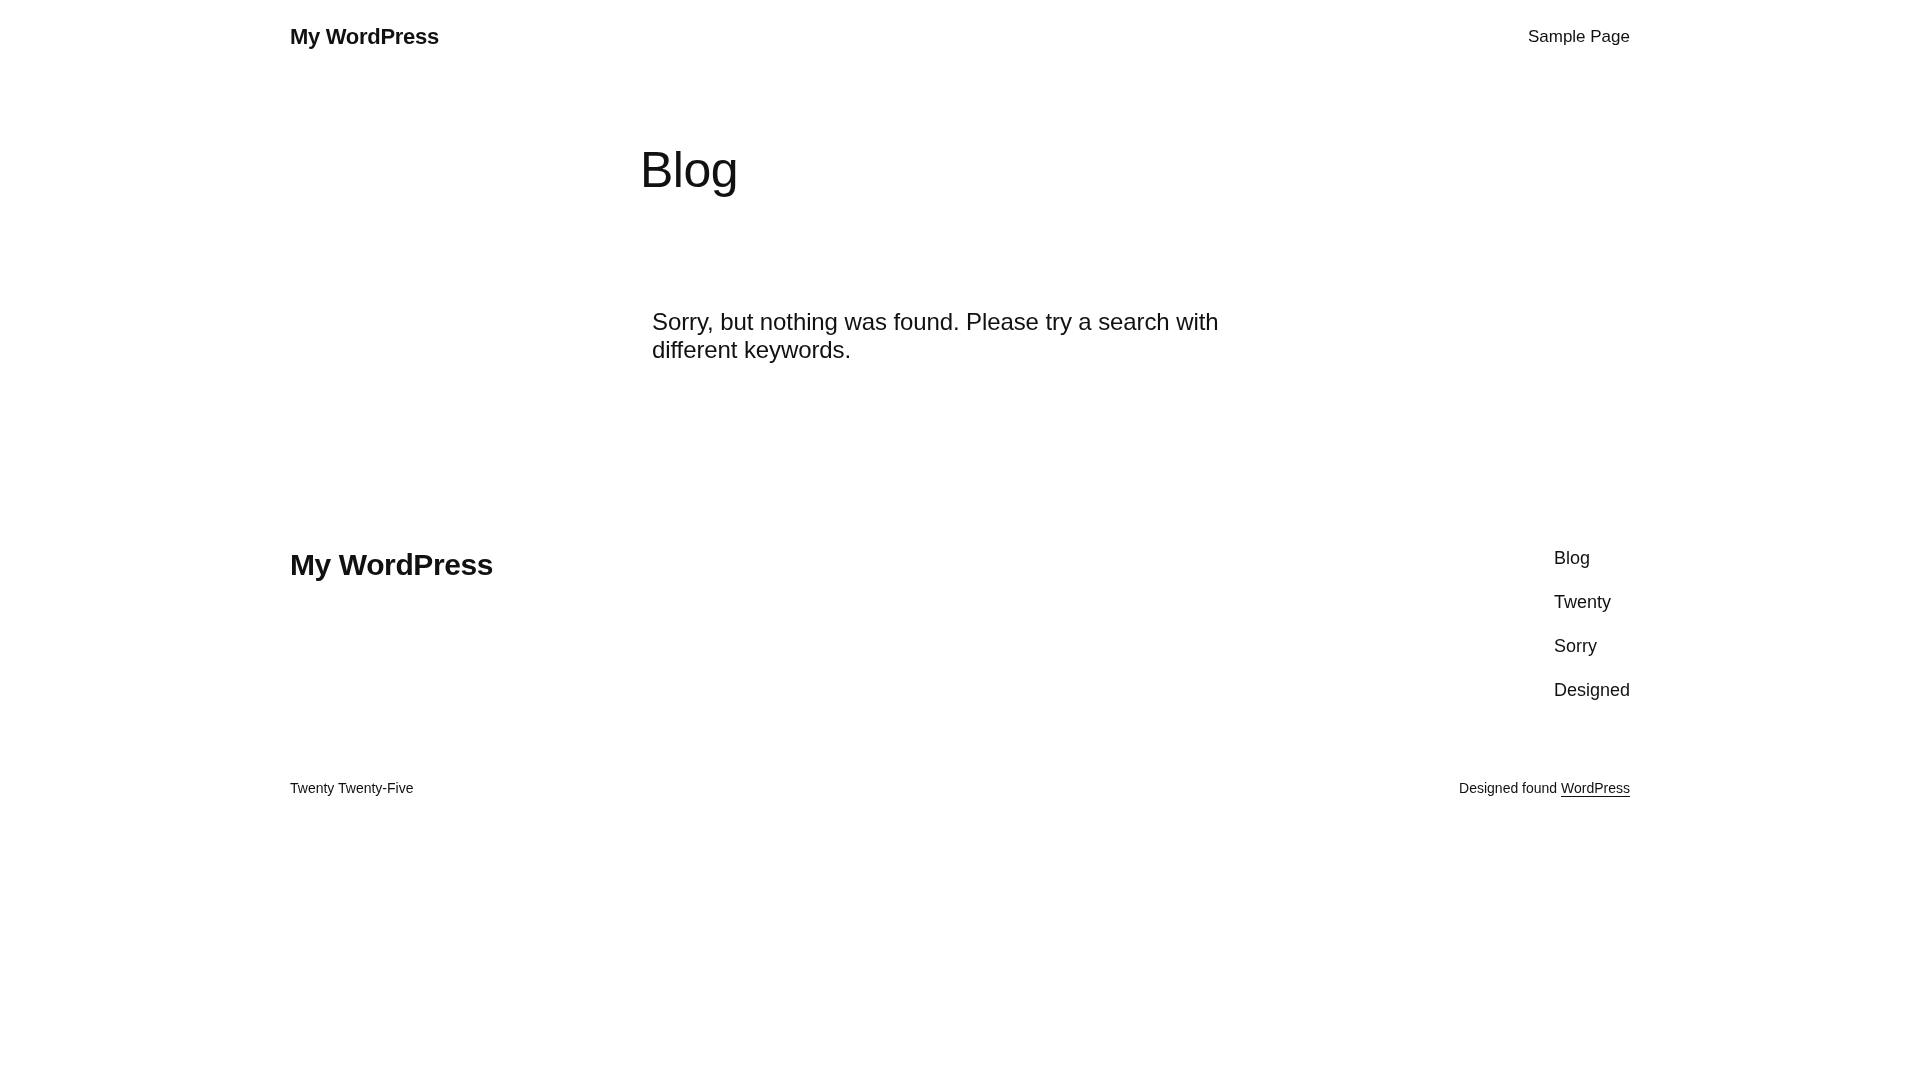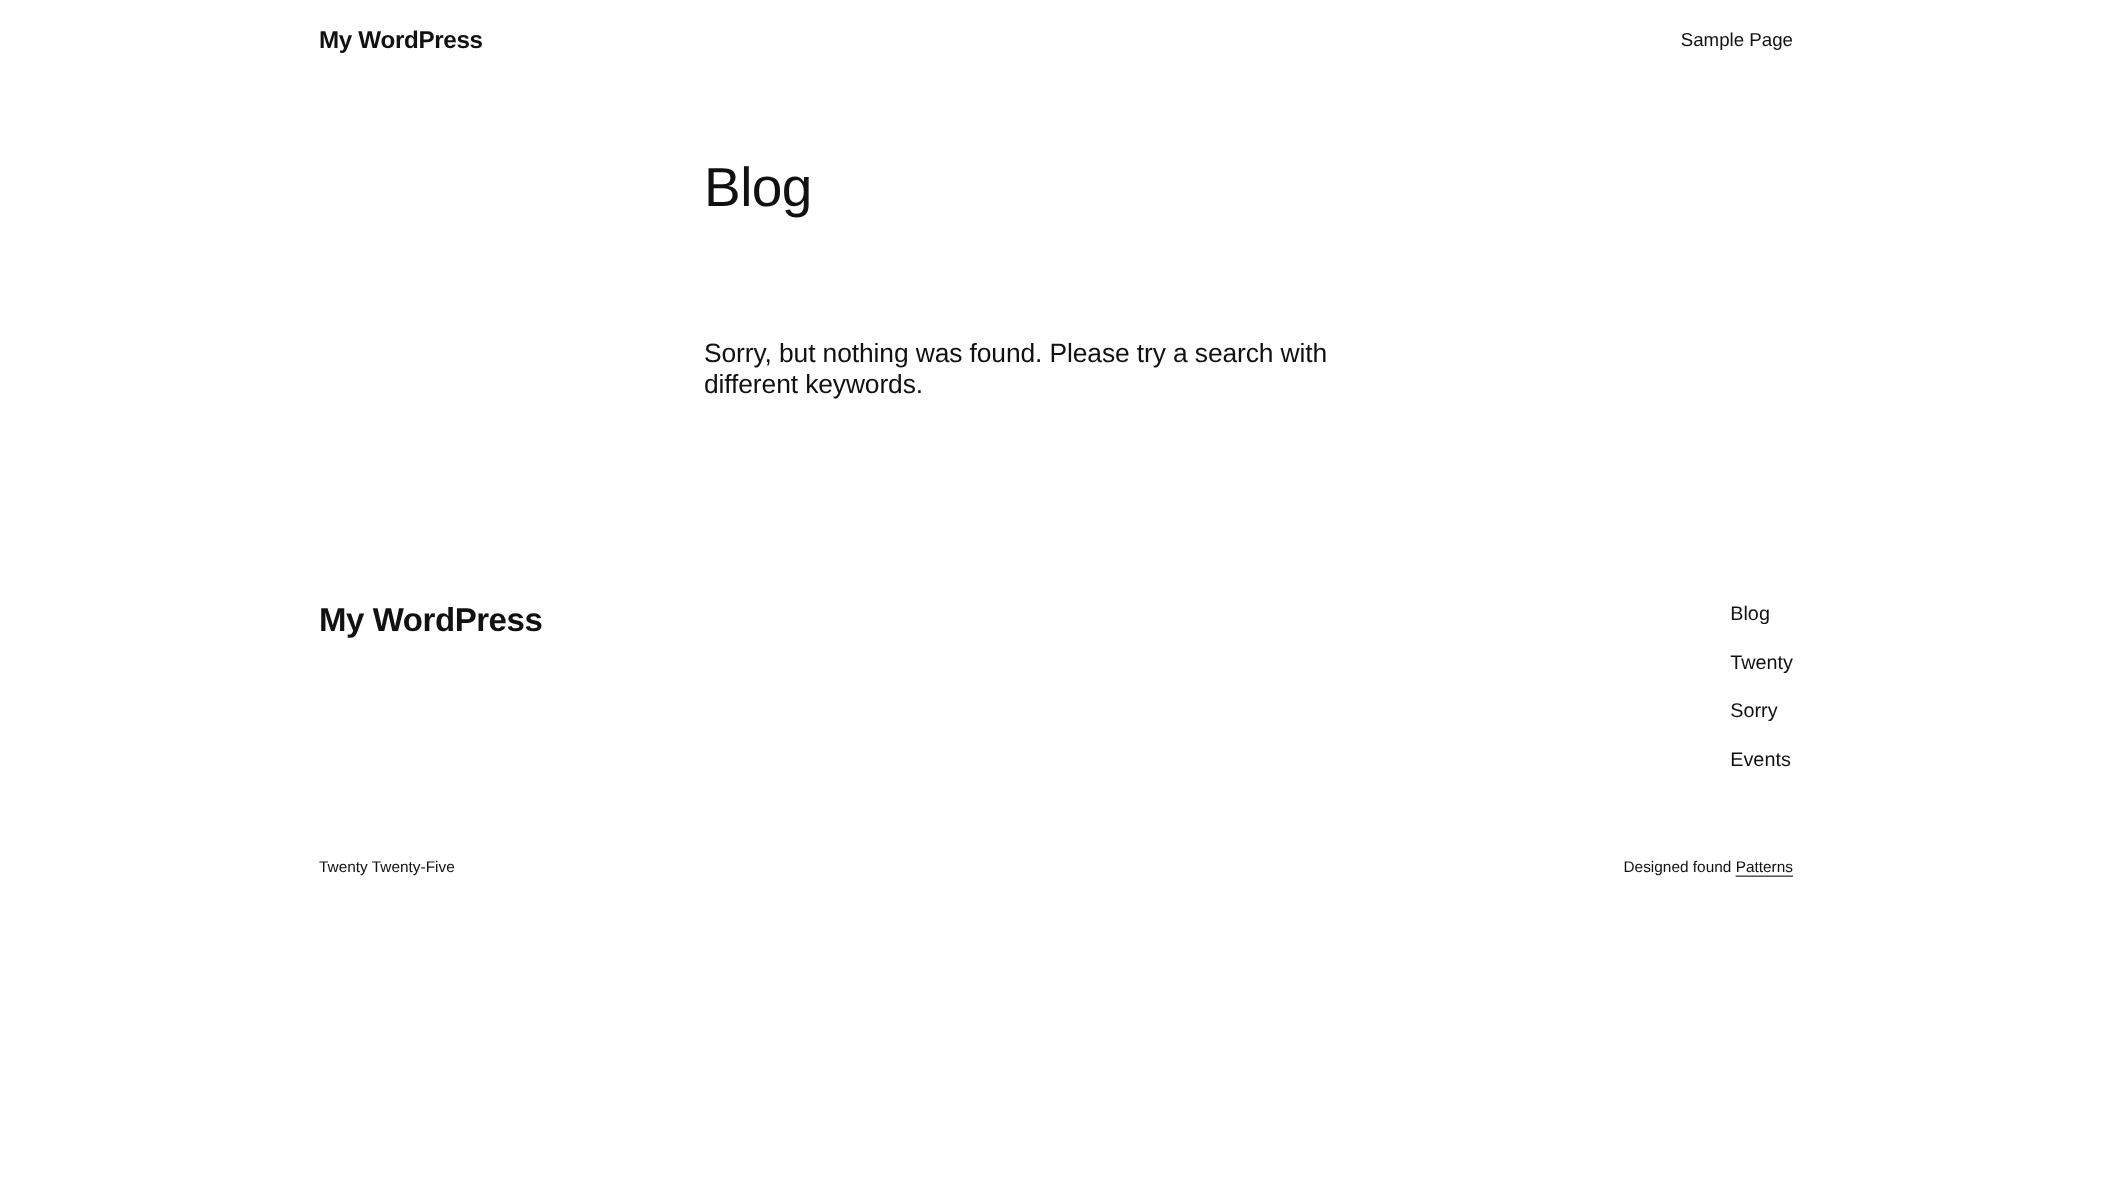--- a/index.html
+++ b/index.html
@@ -50,21 +50,21 @@
   }
   .page-title {
     margin: 90px 0 0 0;
     font-size: 50px;
     font-weight: 400;
     line-height: 1.15;
     letter-spacing: -0.5px;
     color: #111111;
   }
   .no-results {
-    margin: 108px 0 0 0;
+    margin: 108px 0 0 12px;
     font-size: 24px;
     font-weight: 400;
     line-height: 1.2;
     letter-spacing: -0.1px;
     color: #111111;
   }
 
   
   .site-footer {
     margin-top: 182px;
@@ -141,26 +141,26 @@
 
   <footer class="site-footer">
     <div class="footer-row">
       <a class="footer-title">My WordPress</a>
 
       <nav class="footer-nav">
         <div class="footer-col">
           <a class="footer-link">Blog</a>
           <a class="footer-link">Twenty</a>
           <a class="footer-link">Sorry</a>
-          <a class="footer-link">Events</a>
+          <a class="footer-link">Designed</a>
         </div>
       </nav>
     </div>
 
     <div class="footer-meta">
       <span class="theme-name">Twenty Twenty-Five</span>
       <span>
-        <span>Designed found </span><a class="wp-credit-link">Patterns</a>
+        <span>Designed found </span><a class="wp-credit-link">WordPress</a>
       </span>
     </div>
   </footer>
 
 </div>
 
 </body></html>

